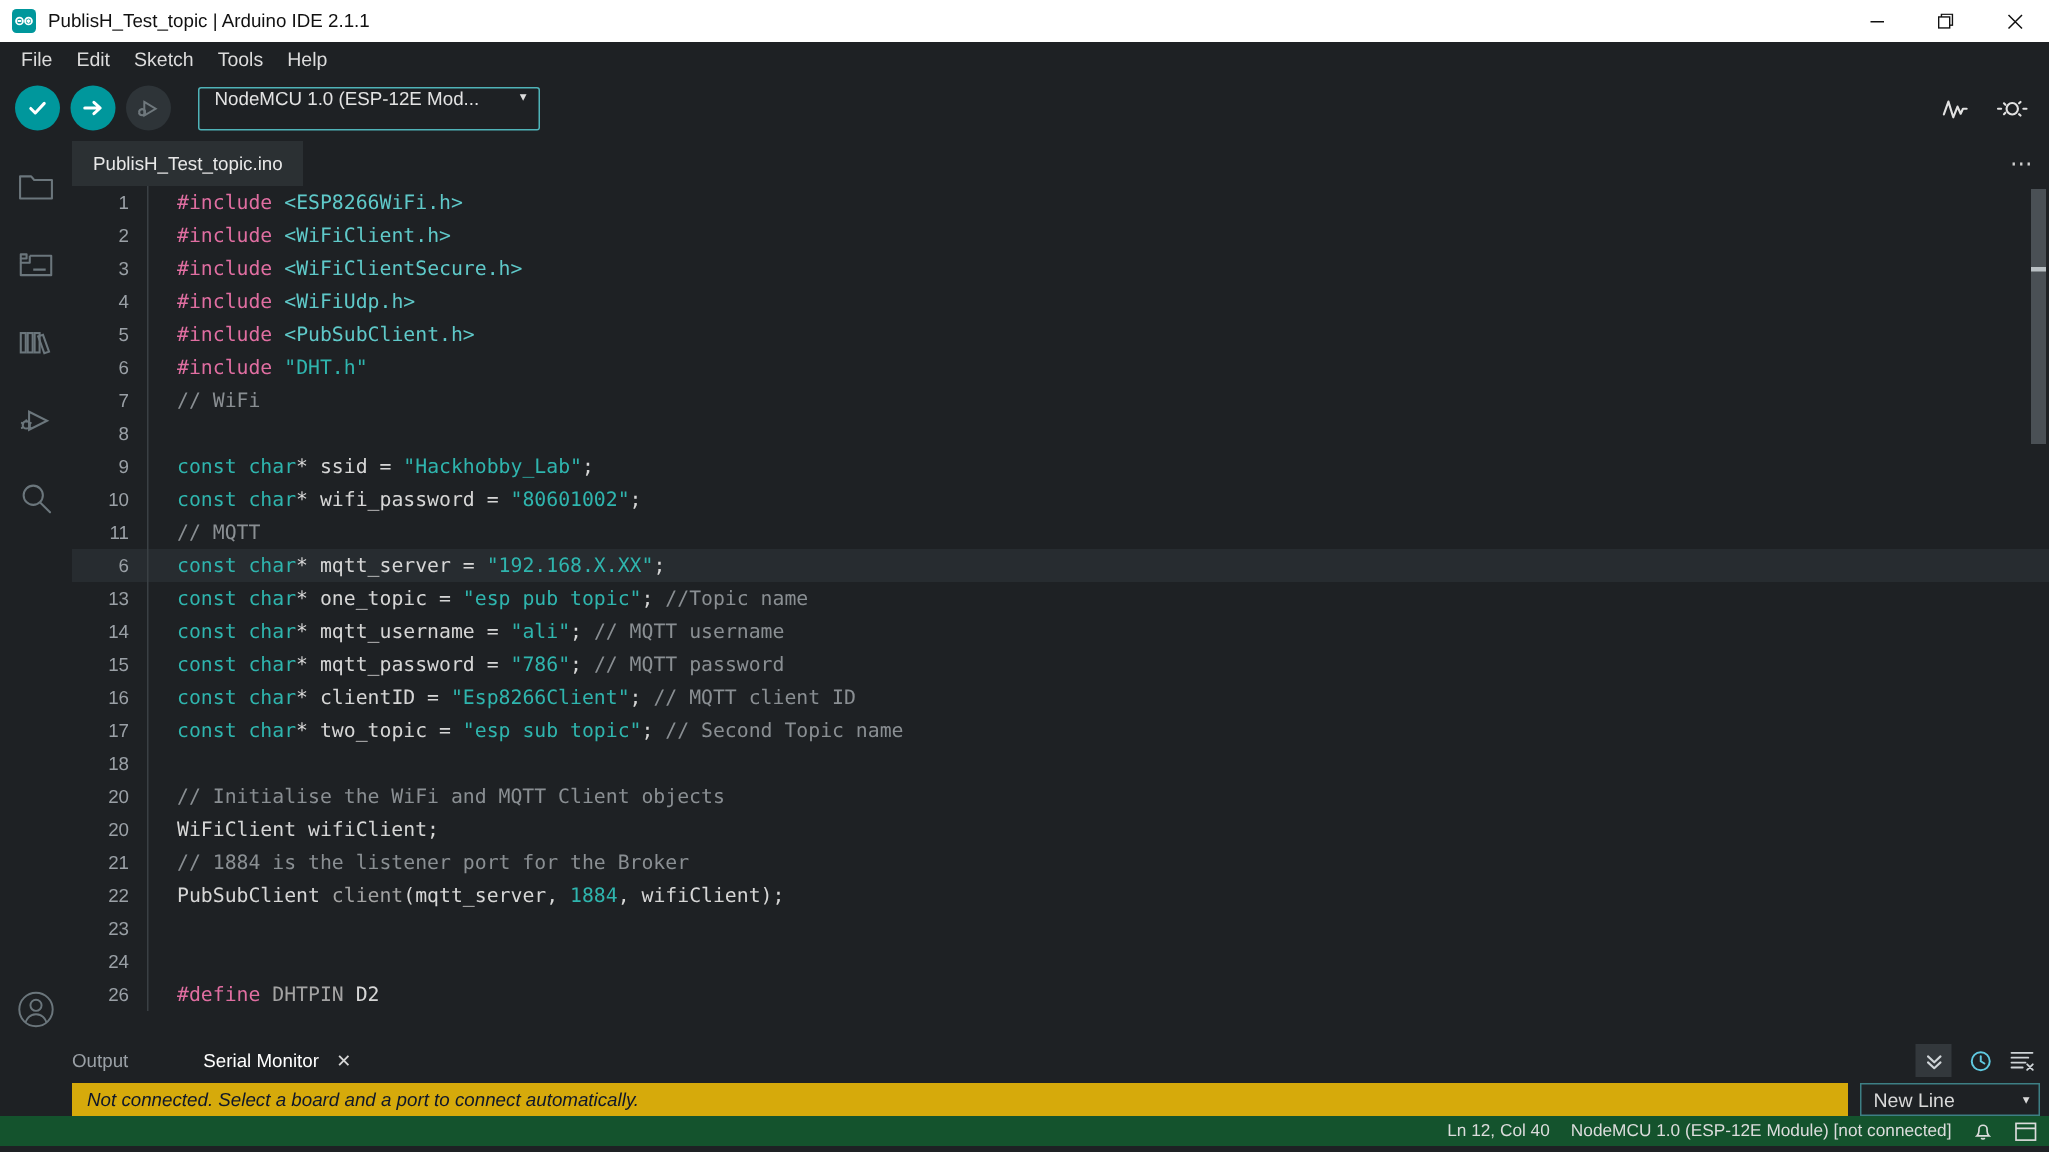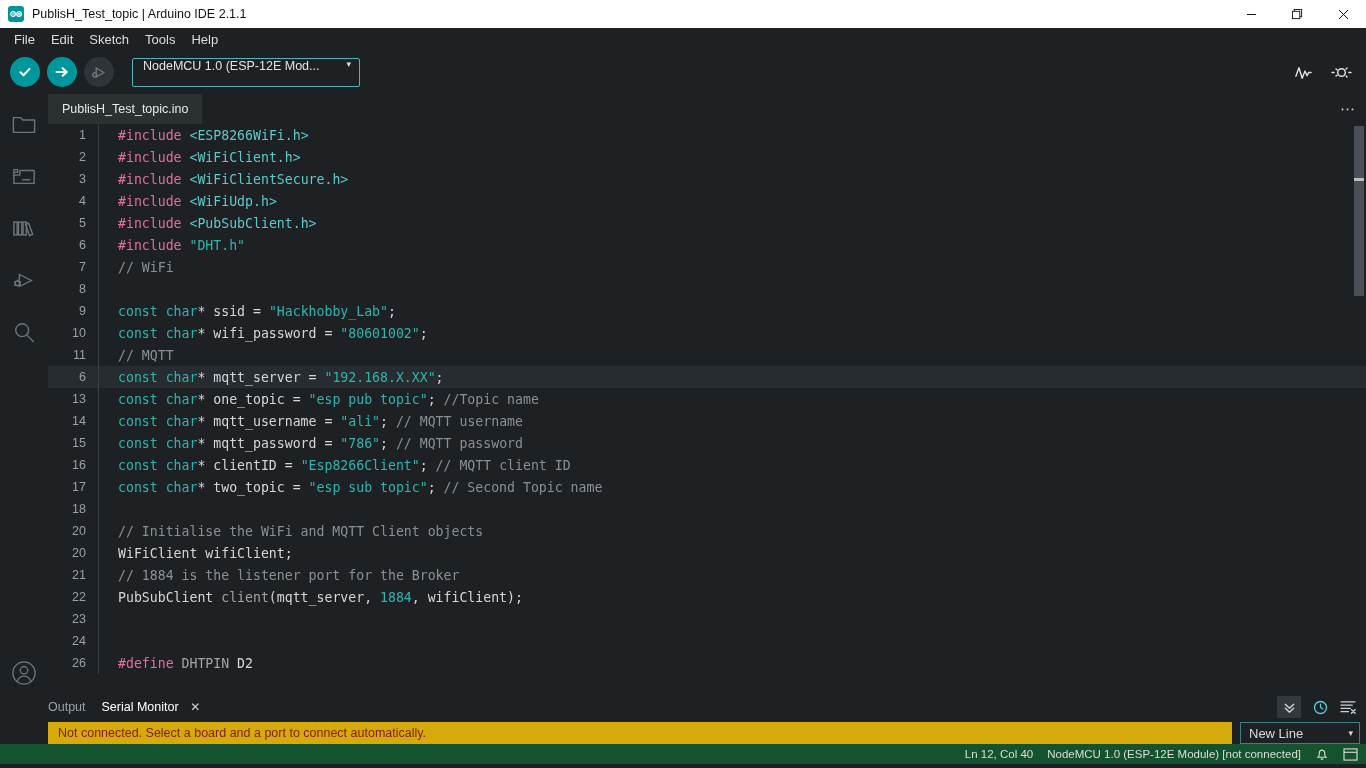--- a/index.html
+++ b/index.html
@@ -140,36 +140,36 @@
   
   .panel {
     position: absolute; left: 0; right: 0; bottom: 20px; height: 54px;
     background: #1e2124;
   }
   .panel-tabs {
     height: 26px; display: flex; align-items: center;
     padding-left: 48px; position: relative;
   }
   .p-tab { font-size: 12.5px; color: #9aa0a6; margin-right: 16px; white-space: nowrap; }
-  .p-tab.active { color: #ffffff; }
+  .p-tab.active { color: #ffffff; margin-left: 34px; }
   .p-tab.active .x { color: #d6d6d6; margin-left: 8px; font-size: 12px; }
   .panel-actions {
     position: absolute; right: 10px; top: 0; height: 26px;
     display: flex; align-items: center; gap: 12px;
   }
   .panel-actions .chev-box { background: #33383c; width: 24px; height: 22px; display: flex; align-items: center; justify-content: center; }
 
   .panel-body {
     height: 28px; display: flex; align-items: stretch;
     padding-left: 48px;
   }
   .notice {
     flex: 1; background: #d6aa0b; display: flex; align-items: center;
     padding-left: 10px; height: 22px; margin-top: 2px;
-    font-size: 12.5px; color: #7f1d1d; white-space: nowrap;
+    font-size: 12.5px; color: #0f172a; white-space: nowrap; font-style: italic;
   }
   .newline-select {
     width: 120px; height: 22px; margin-top: 2px; margin-left: 8px; margin-right: 6px;
     border: 1px solid #3d7f84; background: #1e2124;
     display: flex; align-items: center; justify-content: space-between;
     padding: 0 6px 0 8px;
   }
   .newline-select .nl-label { font-size: 13px; color: #d9d9d9; }
   .newline-select .caret { font-size: 9px; color: #d9d9d9; }
 

